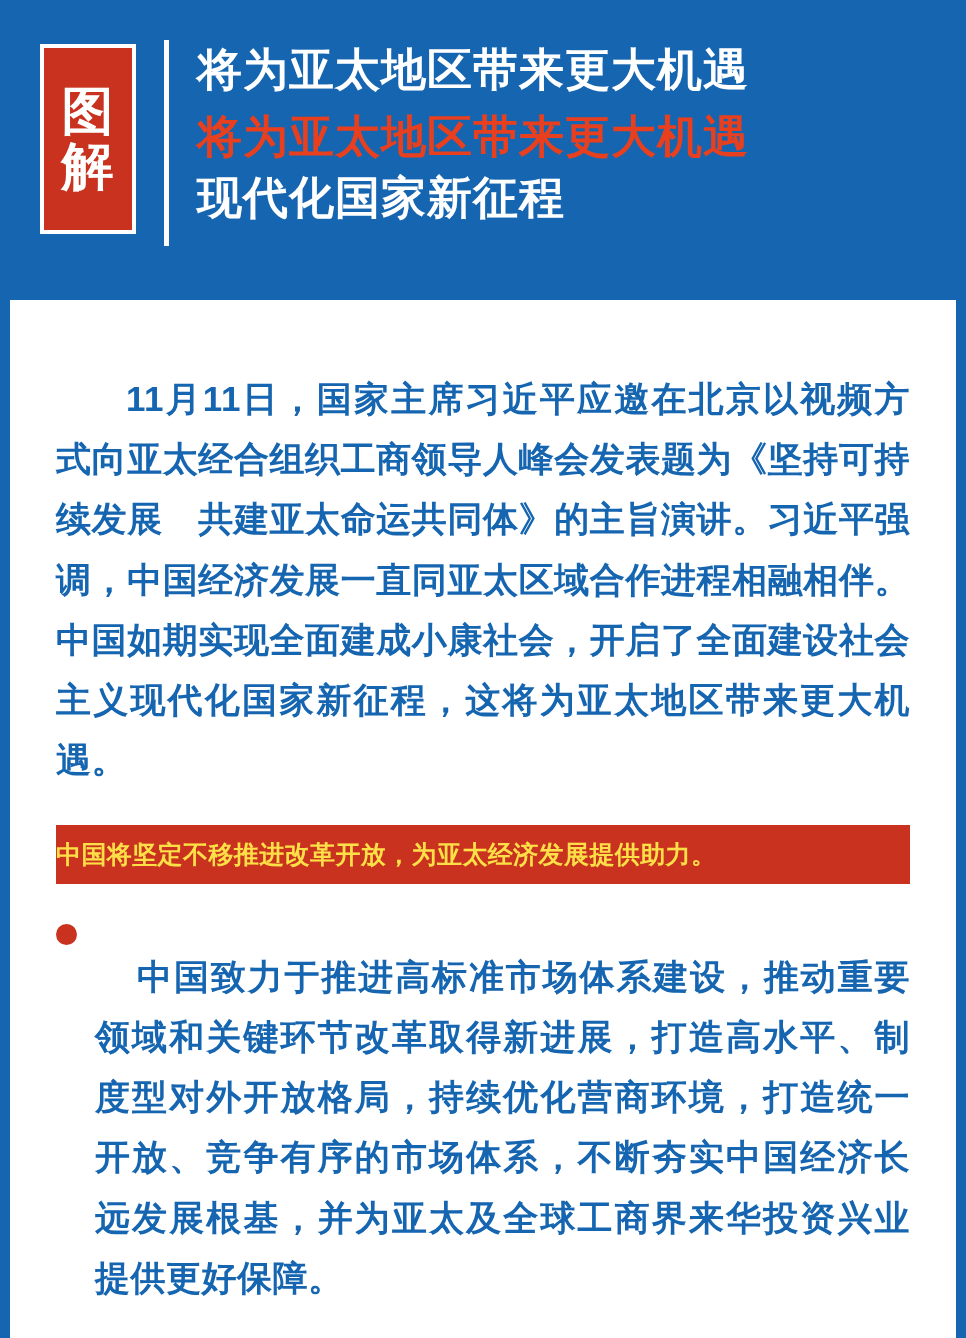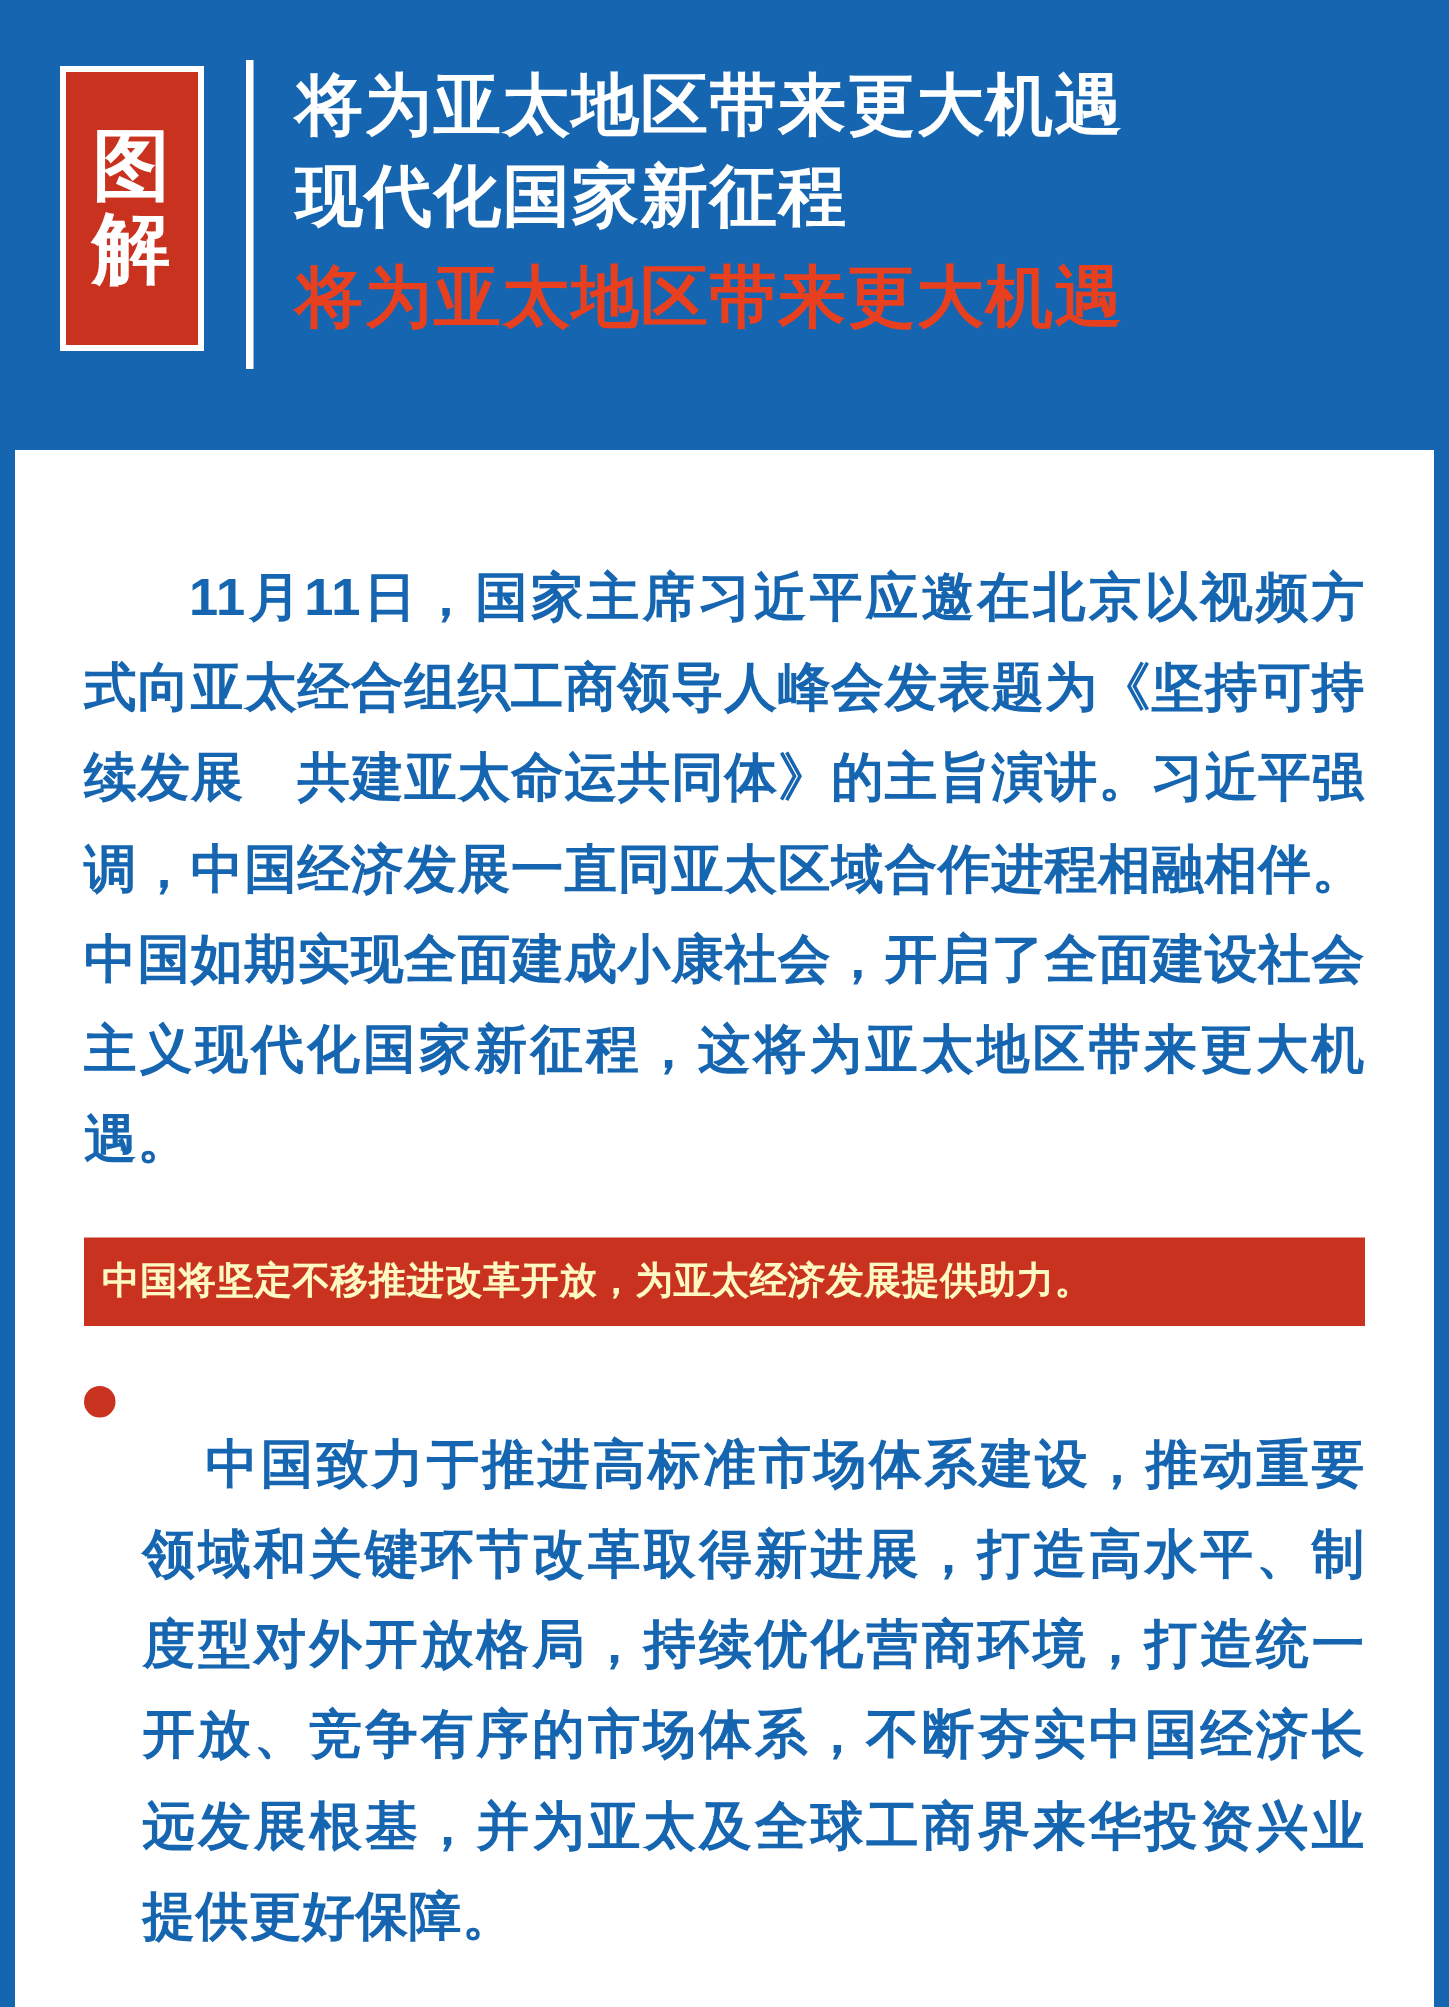--- a/index.html
+++ b/index.html
@@ -83,24 +83,24 @@
     font-size: 35px;
     font-weight: bold;
     line-height: 1.72;
     text-align: justify;
     text-indent: 2em;
     letter-spacing: 0.5px;
   }
 
   .section-banner {
     background: #c8321e;
-    color: #fef9c3;
+    color: #fde047;
     font-size: 25px;
     font-weight: bold;
-    padding: 13px 12px;
+    padding: 13px 0;
     margin: 34px 0 0 0;
     letter-spacing: 0.4px;
     line-height: 1.3;
     box-sizing: border-box;
   }
 
   .bullet-block {
     display: flex;
     margin-top: 28px;
   }
@@ -140,22 +140,22 @@
 <div class="page">
 
   <div class="header">
     <div class="header-badge">
       <span>图</span>
       <span>解</span>
     </div>
     <div class="header-divider"></div>
     <div class="header-titles">
       <div class="line">将为亚太地区带来更大机遇</div>
+      <div class="line accent">将为亚太地区带来更大机遇</div>
       <div class="line">现代化国家新征程</div>
-      <div class="line accent">将为亚太地区带来更大机遇</div>
     </div>
   </div>
 
   <div class="edge left"></div>
   <div class="edge right"></div>
 
   <div class="content">
 
     <p class="intro">11月11日，国家主席习近平应邀在北京以视频方式向亚太经合组织工商领导人峰会发表题为《坚持可持续发展　共建亚太命运共同体》的主旨演讲。习近平强调，中国经济发展一直同亚太区域合作进程相融相伴。中国如期实现全面建成小康社会，开启了全面建设社会主义现代化国家新征程，这将为亚太地区带来更大机遇。</p>
 

